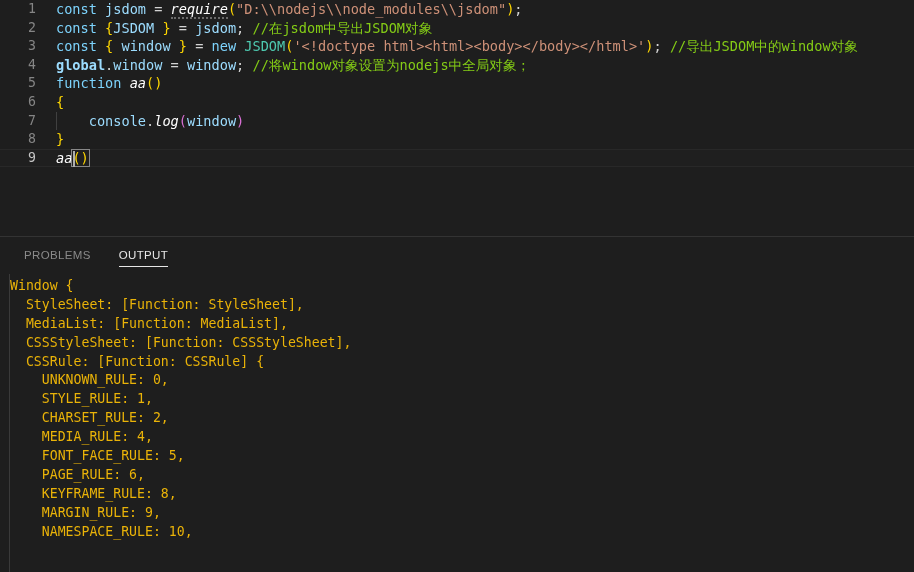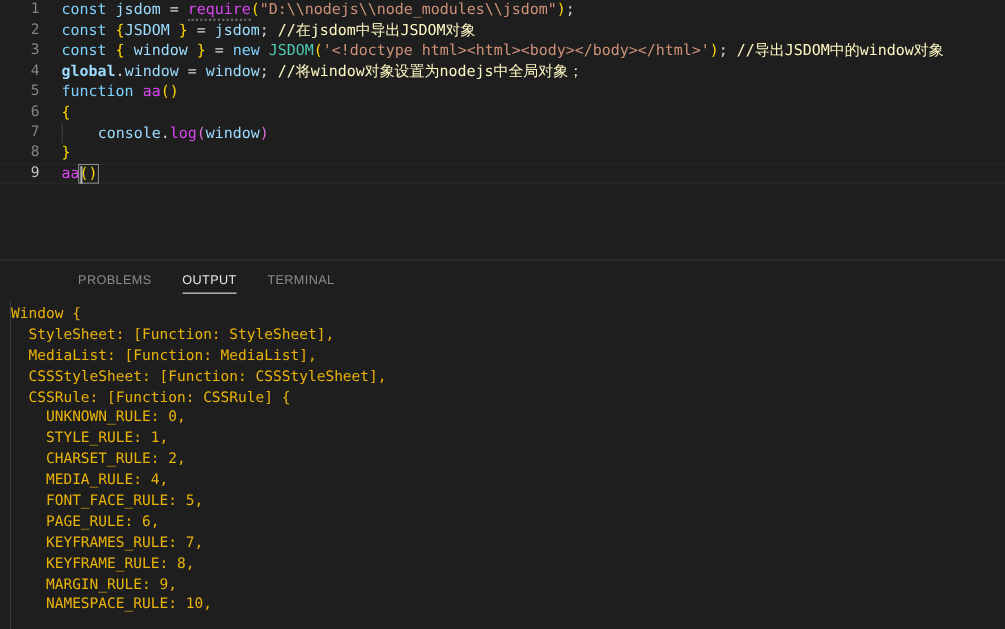--- a/index.html
+++ b/index.html
@@ -55,24 +55,24 @@
     border-bottom: 1px solid #282828;
     height: 16.6px;
     line-height: 16.6px;
   }
   .code-line.current .ln { color: #c6c6c6; }
 
   
   .t-kw    { color: #7dd3fc; }
   .t-var   { color: #9cdcfe; }
   .t-var-b { color: #9cdcfe; font-weight: bold; }
-  .t-fn    { color: #d946ef; }
+  .t-fn    { color: #ffffff; font-style: italic; }
   .t-cls   { color: #4ec9b0; }
   .t-str   { color: #ce9178; }
-  .t-cmt   { color: #fef9c3; font-family: "DejaVu Sans Mono", "Liberation Mono", monospace; }
+  .t-cmt   { color: #84cc16; font-family: "DejaVu Sans Mono", "Liberation Mono", monospace; }
   .t-op    { color: #d4d4d4; }
   .t-brc1  { color: #ffd700; }
   .t-brc2  { color: #da70d6; }
   .t-punct { color: #d4d4d4; }
   .t-param { color: #9cdcfe; }
   .t-squig { border-bottom: 2px dotted #6a6a6a; }
 
   .indent-guide {
     position: absolute;
     top: 0;
@@ -102,21 +102,20 @@
     height: 336px;
     background: #1e1e1e;
     border-top: 1px solid #333333;
   }
   #panel-tabs {
     height: 35px;
     display: flex;
     align-items: center;
     padding-left: 10px;
     gap: 0px;
-    margin-left: 47px;
   }
   .panel-tab {
     position: relative;
     height: 35px;
     display: flex;
     align-items: center;
     padding: 0 14px;
     font-family: "Liberation Sans", sans-serif;
     font-size: 11.5px;
     letter-spacing: 0.35px;
@@ -180,38 +179,34 @@
     </div>
 </div>
 
 <div id="panel">
   <div id="panel-tabs">
       <div class="panel-tab">
         <span>PROBLEMS</span>
       </div>
       <div class="panel-tab active">
         <span>OUTPUT</span>
-      </div>
-      <div class="panel-tab">
-        <span>TERMINAL</span>
       </div>
     </div>
   <div id="output">
     <div id="output-guide"></div>
     <div id="output-lines">
         <div class="out-line">Window {</div>
         <div class="out-line">  StyleSheet: [Function: StyleSheet],</div>
         <div class="out-line">  MediaList: [Function: MediaList],</div>
         <div class="out-line">  CSSStyleSheet: [Function: CSSStyleSheet],</div>
         <div class="out-line">  CSSRule: [Function: CSSRule] {</div>
         <div class="out-line">    UNKNOWN_RULE: 0,</div>
         <div class="out-line">    STYLE_RULE: 1,</div>
         <div class="out-line">    CHARSET_RULE: 2,</div>
         <div class="out-line">    MEDIA_RULE: 4,</div>
         <div class="out-line">    FONT_FACE_RULE: 5,</div>
         <div class="out-line">    PAGE_RULE: 6,</div>
-        <div class="out-line">    KEYFRAMES_RULE: 7,</div>
         <div class="out-line">    KEYFRAME_RULE: 8,</div>
         <div class="out-line">    MARGIN_RULE: 9,</div>
         <div class="out-line">    NAMESPACE_RULE: 10,</div>
       </div>
   </div>
 </div>
 
 </body></html>

